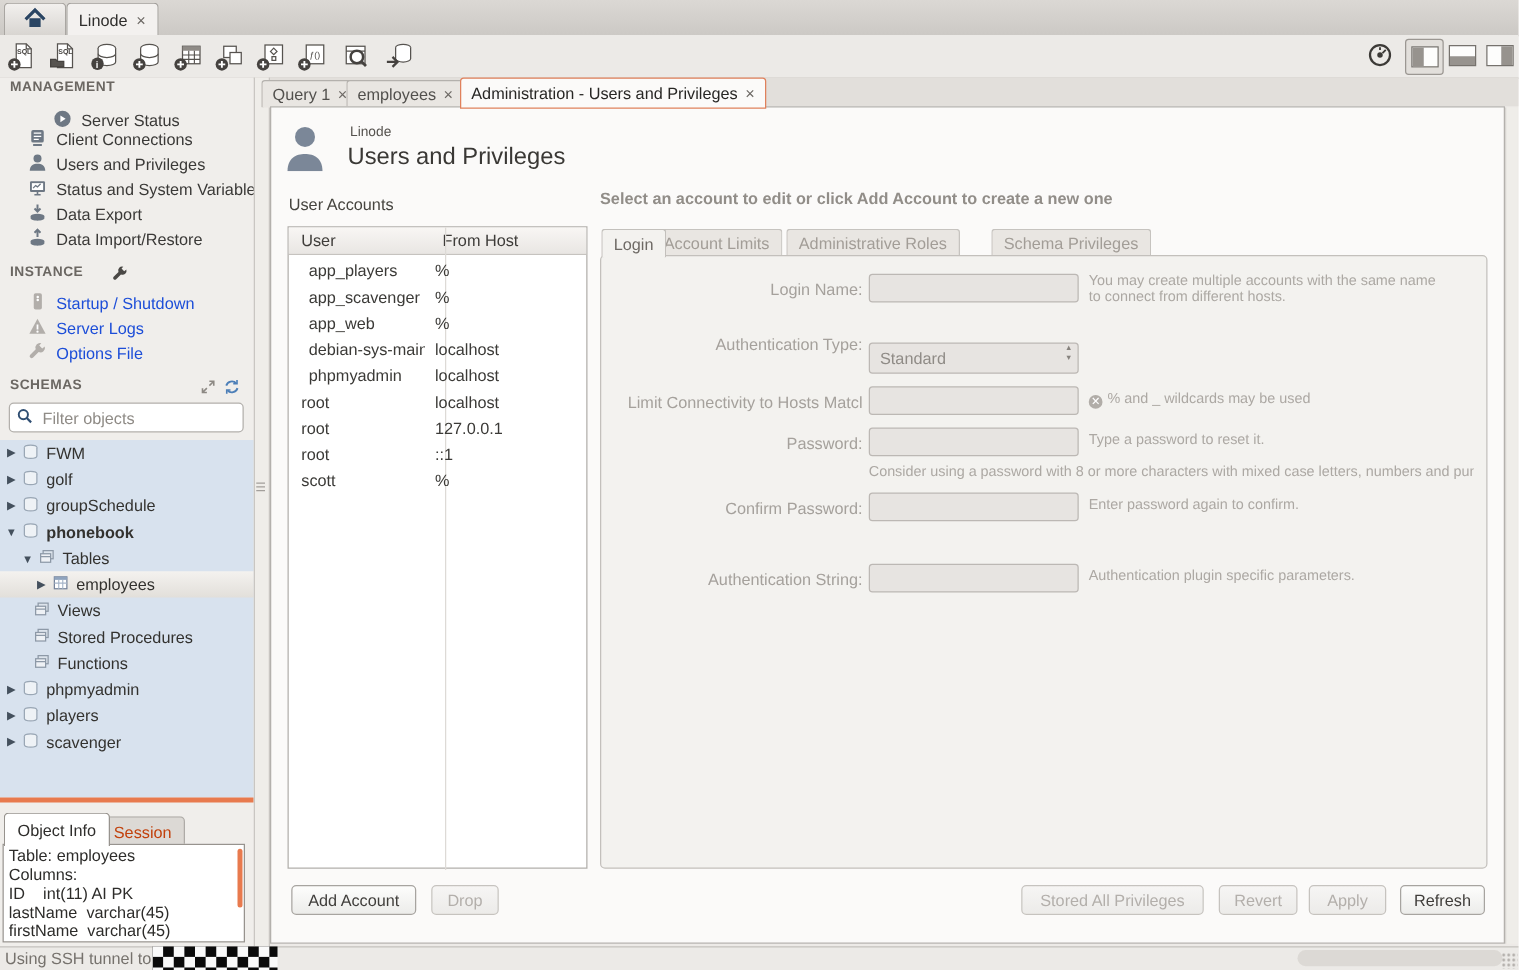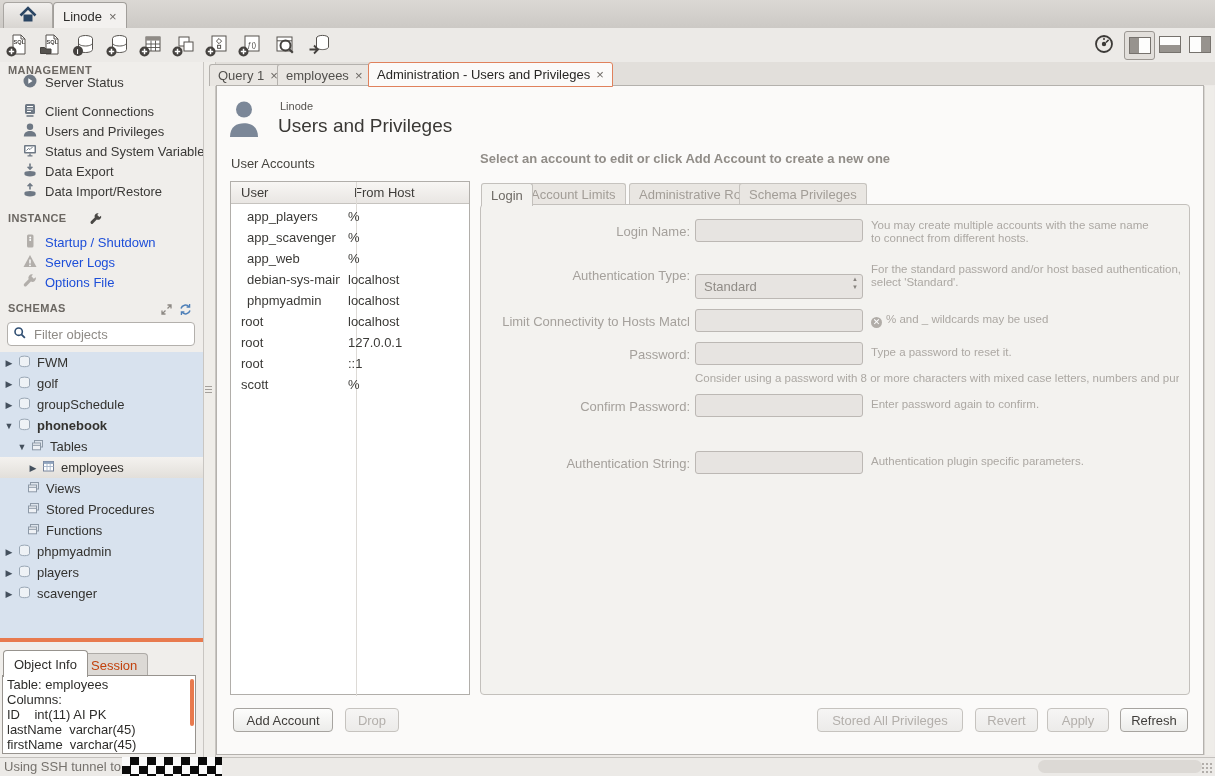--- a/index.html
+++ b/index.html
@@ -214,21 +214,21 @@
   </div>
   <div class="abs toggles" style="left:1188px;">
     <span class="togbox">
         <span class="fillR"></span>
       </span>
   </div>
 
   <div class="abs sidebar"></div>
   <div class="abs sechead" style="left:8px;top:64px;">MANAGEMENT</div>
 
-  <div class="abs navitem" style="top:72px;">
+  <div class="abs navitem" style="top:86px;margin-left:20px;">
     <span><svg width="16" height="16" viewBox="0 0 16 16">
           <circle cx="8" cy="8" r="6.5" fill="#6e7884"></circle>
           <path d="M6.3 5.3l4.2 2.7-4.2 2.7z" fill="#fff"></path>
         </svg></span>
     <span class="lbl">Server Status</span>
   </div>
   <div class="abs navitem" style="top:101px;">
     <span><svg width="16" height="16" viewBox="0 0 16 16">
           <rect x="3" y="2" width="10" height="10" rx="1.5" fill="#6e7884"></rect>
           <path d="M5 4.5h6M5 7h6M5 9.5h4" stroke="#fff"></path>
@@ -518,43 +518,40 @@
 
   <div class="etab active" style="left:481px;">
       <span>Login</span>
     </div>
   <div class="etab" style="left:521px;text-align:center;">
       <span>Account Limits</span>
     </div>
   <div class="etab" style="left:629px;">
       <span>Administrative Roles</span>
     </div>
-  <div class="etab" style="left:739px;text-align:right;">
+  <div class="etab" style="left:793px;text-align:right;">
       <span>Schema Privileges</span>
     </div>
 
   <div class="abs groupbox"></div>
 
   <div class="flabel" style="top:224px;">Login Name:</div>
   <div class="finput" style="top:219px;"></div>
   <div class="hint" style="top:219px;">
     <span>You may create multiple accounts with the same name</span><br><span>to connect from different hosts.</span>
   </div>
 
   <div class="flabel" style="top:268px;">Authentication Type:</div>
   <div class="fcombo" style="top:262px;">
     <span>Standard</span>
     <span class="spin">
         <span>▲</span>
         <span>▼</span>
       </span>
   </div>
-  <div class="hint" style="top:263px;">
-    <span>For the standard password and/or host based authentication,</span><br><span>select 'Standard'.</span>
-  </div>
 
   <div class="flabel" style="top:314px;">Limit Connectivity to Hosts Matcl</div>
   <div class="finput" style="top:309px;"></div>
   <div class="hint" style="top:313px;">
     <span class="wicon">✕</span><span>% and _ wildcards may be used</span>
   </div>
 
   <div class="flabel" style="top:347px;">Password:</div>
   <div class="finput" style="top:342px;"></div>
   <div class="hint" style="top:346px;">Type a password to reset it.</div>

